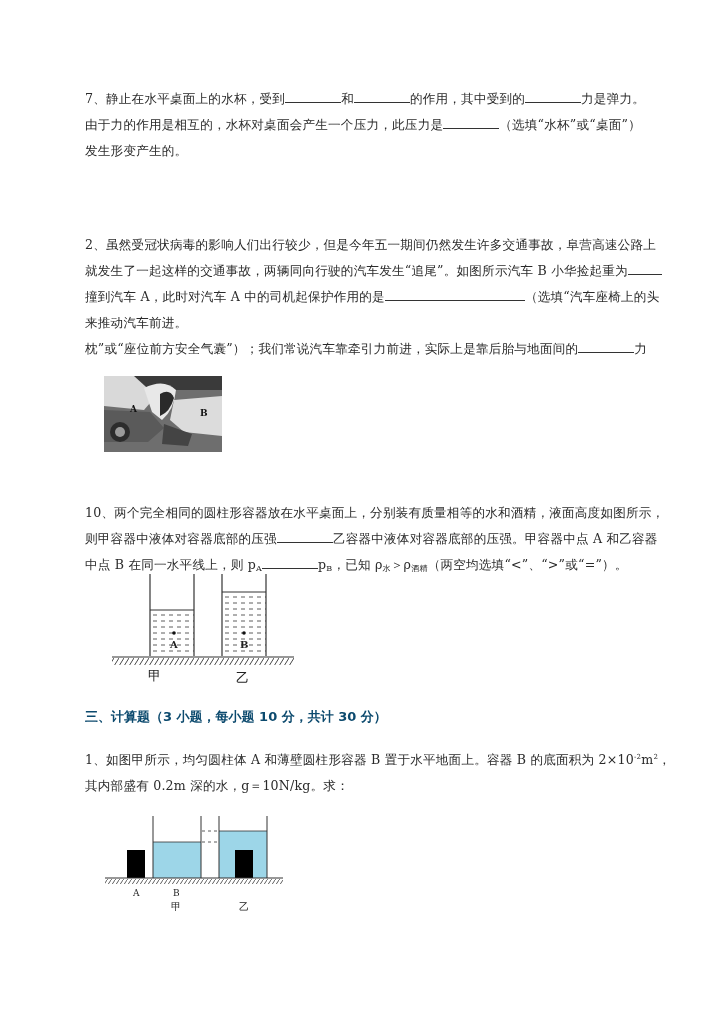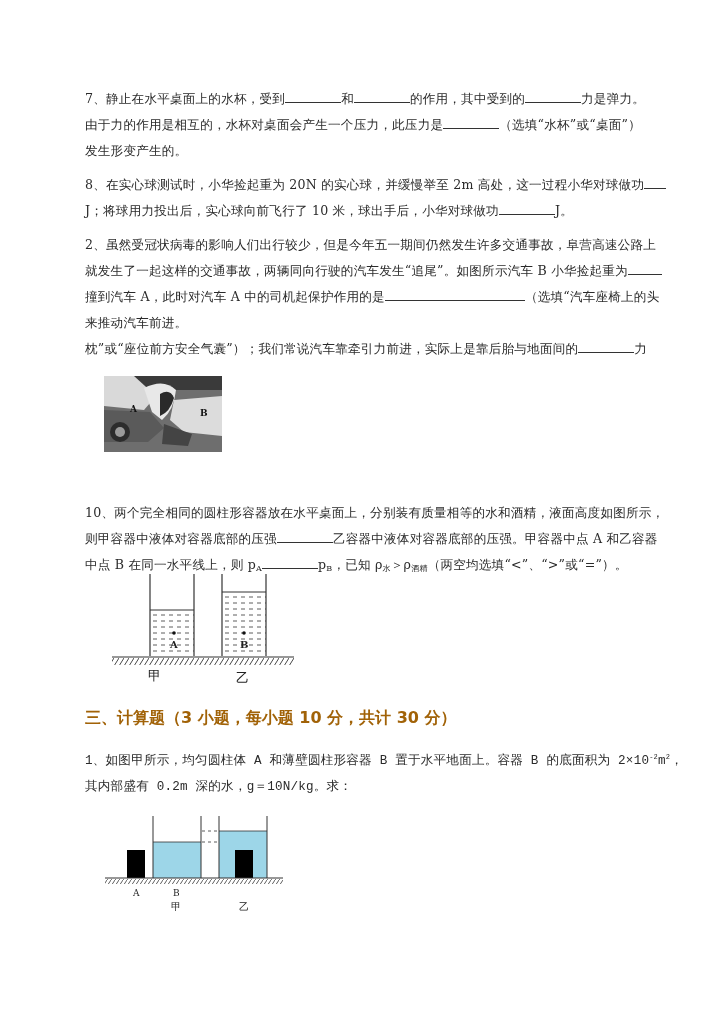--- a/index.html
+++ b/index.html
@@ -6,39 +6,35 @@
   body {
     width: 720px; height: 1017px; position: relative; overflow: hidden;
     font-family: "DejaVu Serif", "Liberation Serif", serif;
     color: #2a2a2a;
   }
   .page { position: absolute; left: 0; top: 0; width: 720px; height: 1017px; }
   .q { position: absolute; left: 85px; width: 590px; font-size: 12.6px; line-height: 26px; letter-spacing: 0.2px; }
   .line { white-space: nowrap; display: block; }
   .blank { display: inline-block; border-bottom: 1px solid #333; height: 14px; vertical-align: baseline; }
   .sub { font-size: 8px; vertical-align: -2px; }
-  .section-title { position: absolute; left: 85px; top: 708px; font-size: 16px; font-weight: bold; font-family: "DejaVu Sans", "Liberation Sans", sans-serif; color: #a16207; }
+  .section-title { position: absolute; left: 85px; top: 708px; font-size: 13px; font-weight: bold; font-family: "DejaVu Sans", "Liberation Sans", sans-serif; color: #0c4a6e; }
   .fig { position: absolute; }
   svg text { font-family: "DejaVu Serif", "Liberation Serif", serif; }
 </style>
 </head>
 <body>
 
 <div class="page">
 
   <div class="q" style="top:86px;">
     <span class="line"><span>7、静止在水平桌面上的水杯，受到</span><span class="blank" style="width:56px"></span><span>和</span><span class="blank" style="width:56px"></span><span>的作用，其中受到的</span><span class="blank" style="width:56px"></span><span>力是弹力。</span></span>
     <span class="line"><span>由于力的作用是相互的，水杯对桌面会产生一个压力，此压力是</span><span class="blank" style="width:56px"></span><span>（选填“水杯”或“桌面”）</span></span>
     <span class="line">发生形变产生的。</span>
   </div>
 
-  <div class="q" style="top:172px;">
-    <span class="line"><span>8、在实心球测试时，小华捡起重为 20N 的实心球，并缓慢举至 2m 高处，这一过程小华对球做功</span><span class="blank" style="width:22px"></span></span>
-    <span class="line"><span>J；将球用力投出后，实心球向前飞行了 10 米，球出手后，小华对球做功</span><span class="blank" style="width:56px"></span><span>J。</span></span>
-  </div>
 
   <div class="q" style="top:232px;">
     <span class="line">2、虽然受冠状病毒的影响人们出行较少，但是今年五一期间仍然发生许多交通事故，阜营高速公路上</span>
     <span class="line"><span>就发生了一起这样的交通事故，两辆同向行驶的汽车发生“追尾”。如图所示汽车 B 小华捡起重为</span><span class="blank" style="width:34px"></span></span>
     <span class="line"><span>撞到汽车 A，此时对汽车 A 中的司机起保护作用的是</span><span class="blank" style="width:140px"></span><span>（选填“汽车座椅上的头</span></span>
     <span class="line">来推动汽车前进。</span>
     <span class="line"><span>枕”或“座位前方安全气囊”）；我们常说汽车靠牵引力前进，实际上是靠后胎与地面间的</span><span class="blank" style="width:56px"></span><span>力</span></span>
   </div>
 
   <svg class="fig" style="left:104px; top:376px;" width="118" height="76" viewBox="0 0 118 76">
@@ -88,21 +84,21 @@
     <text x="136" y="78" font-size="10" font-weight="bold" fill="#222">B</text>
 
     <line x1="8" y1="87" x2="190" y2="87" stroke="#333" stroke-width="1.2"></line>
     <rect x="8" y="88" width="182" height="7" fill="url(#hatch)"></rect>
     <text x="44" y="110" font-size="13" fill="#222">甲</text>
     <text x="132" y="112" font-size="13" fill="#222">乙</text>
   </svg>
 
   <div class="section-title">三、计算题（3 小题，每小题 10 分，共计 30 分）</div>
 
-  <div class="q" style="top:744px;font-family:Liberation Mono, monospace;">
+  <div class="q" style="top:744px;">
     <span class="line"><span>1、如图甲所示，均匀圆柱体 A 和薄壁圆柱形容器 B 置于水平地面上。容器 B 的底面积为 2×10</span><sup style="font-size:7px">-2</sup><span>m</span><sup style="font-size:7px">2</sup><span>，</span></span>
     <span class="line">其内部盛有 0.2m 深的水，g＝10N/kg。求：</span>
   </div>
 
   <svg class="fig" style="left:103px; top:814px;" width="186" height="104" viewBox="0 0 186 104">
     <defs>
       <pattern id="hatch2" width="4" height="6" patternUnits="userSpaceOnUse">
         <line x1="0" y1="6" x2="4" y2="0" stroke="#333" stroke-width="0.8"></line>
       </pattern>
     </defs>

